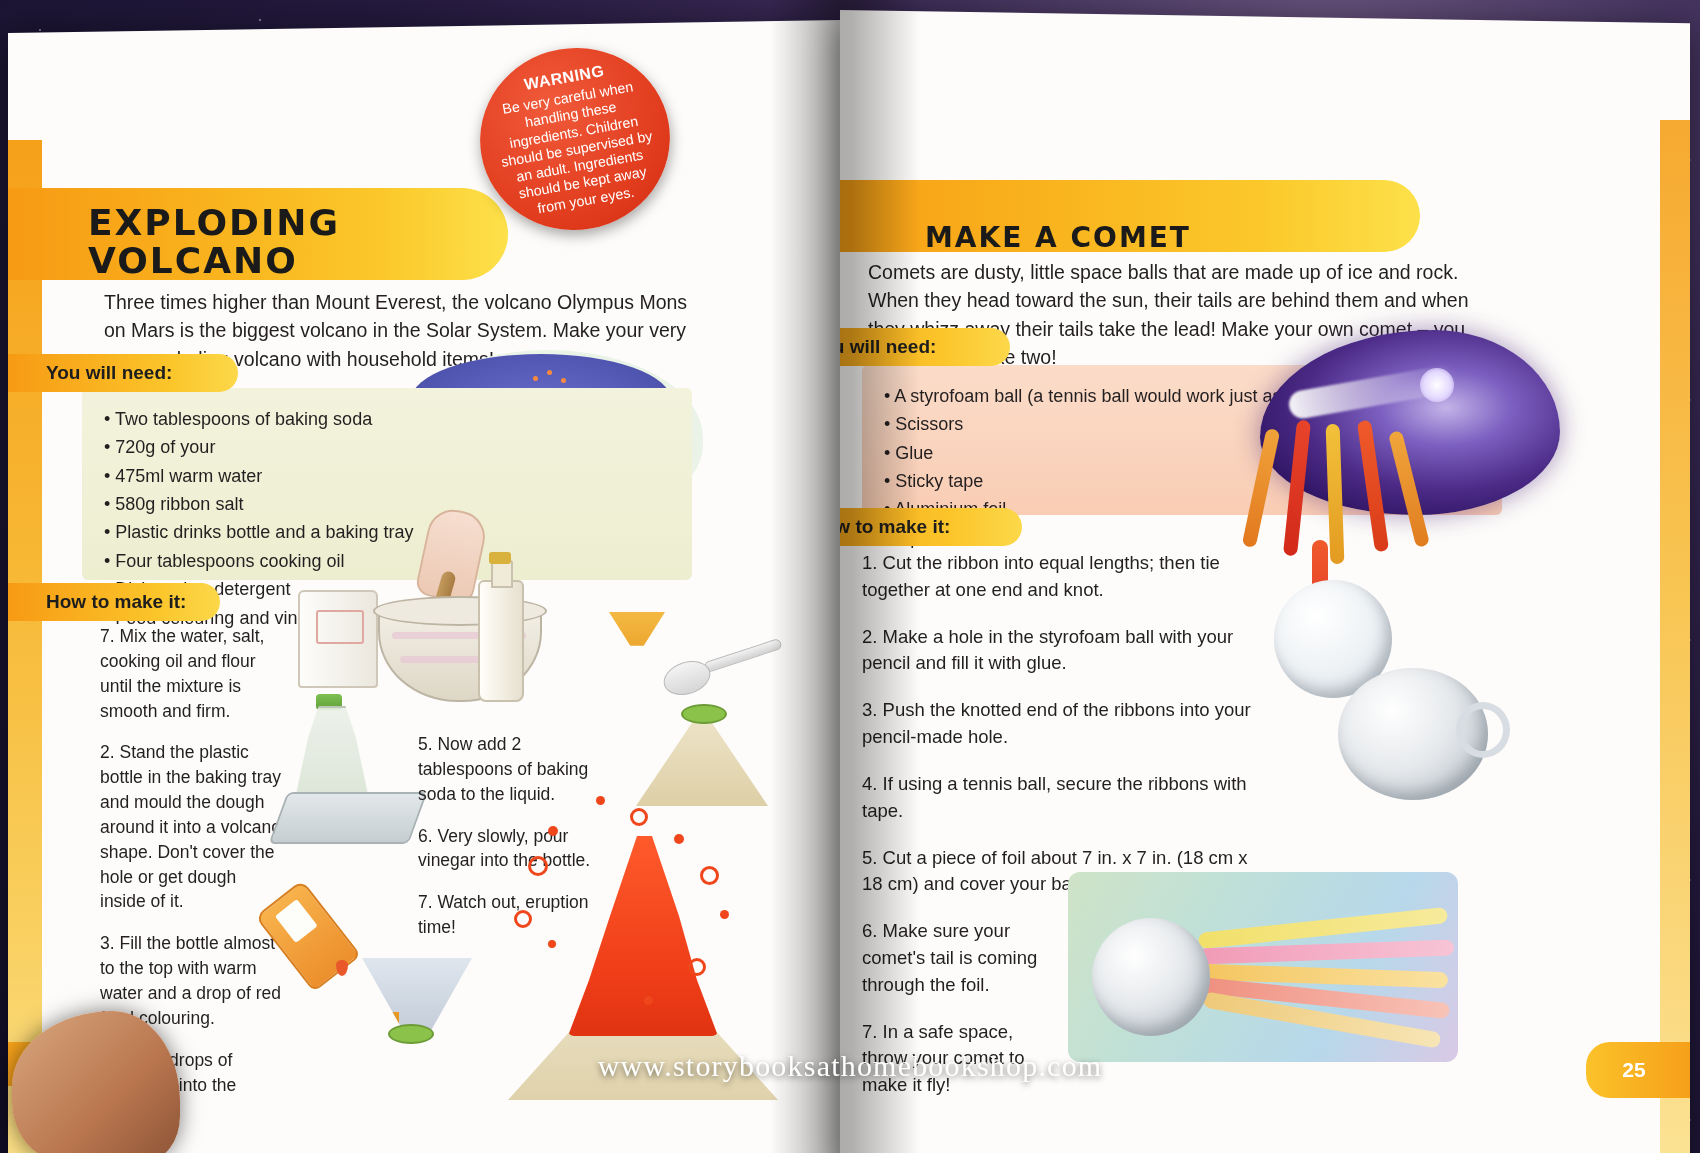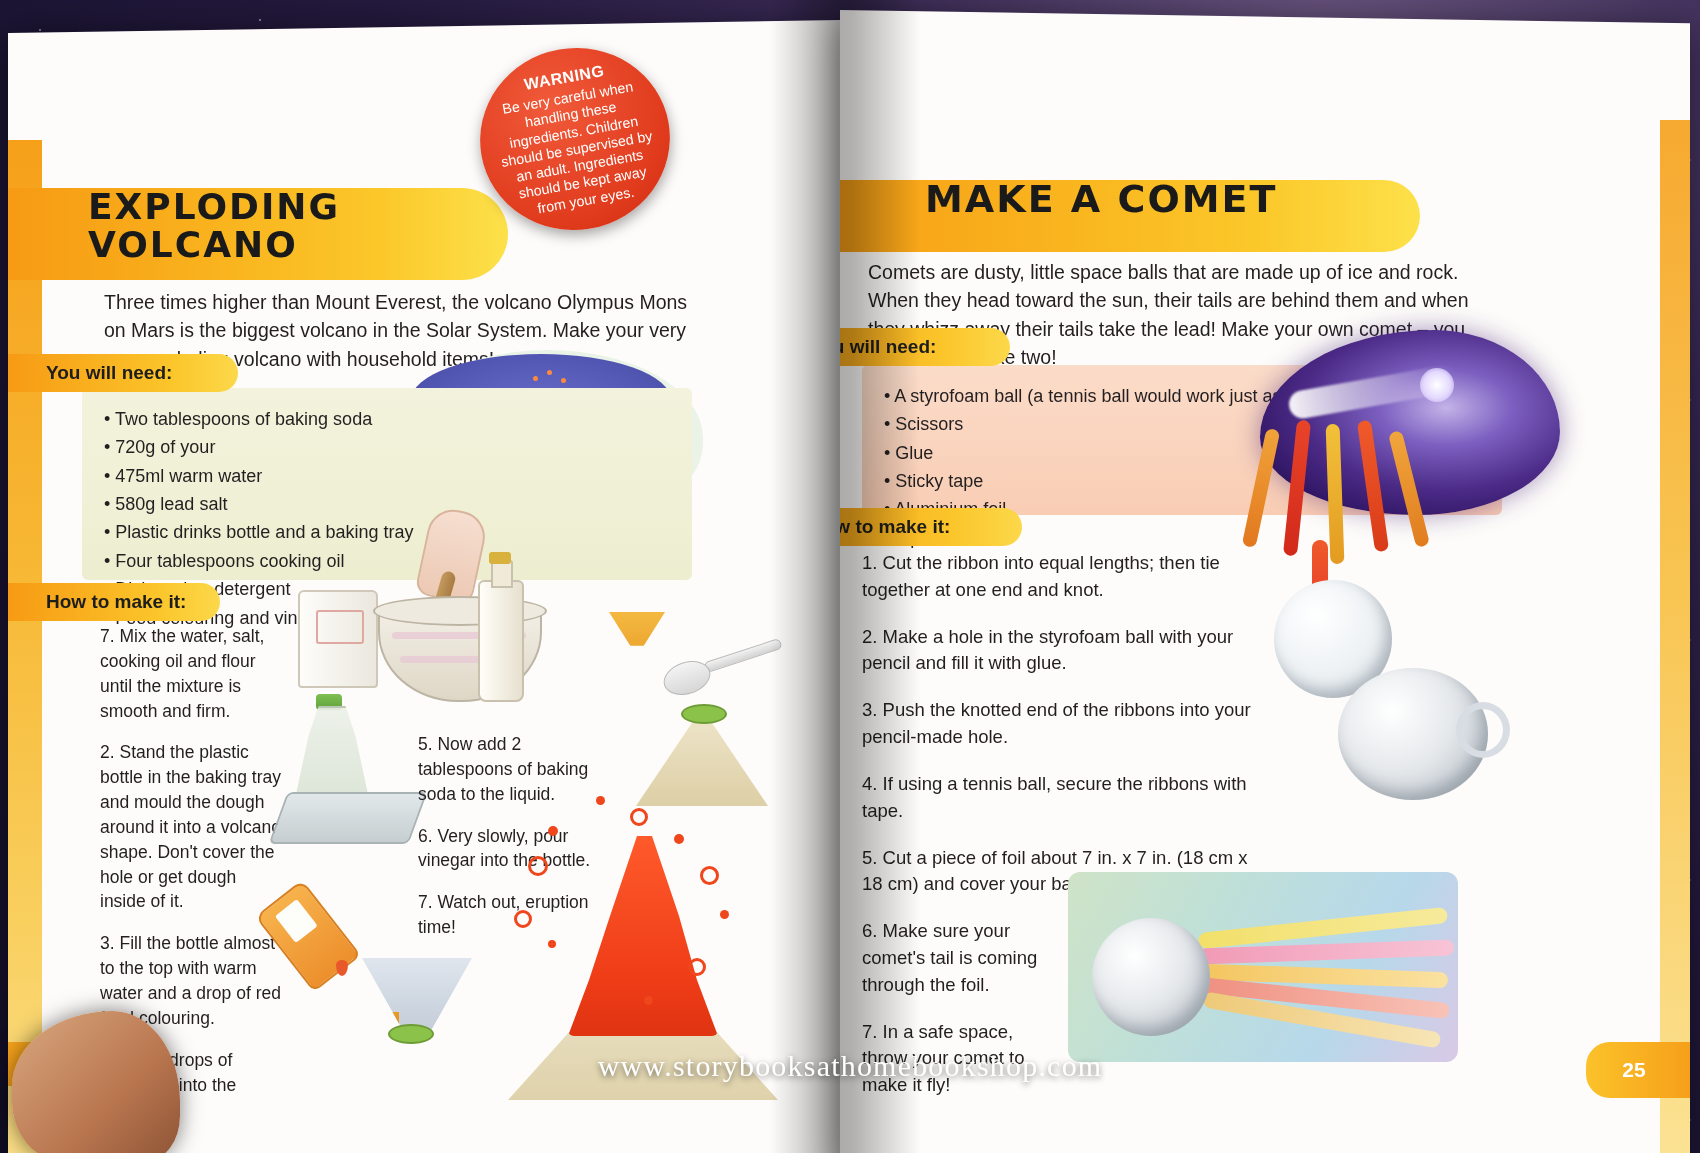--- a/index.html
+++ b/index.html
@@ -143,31 +143,31 @@
     opacity: .9;
   }
 
   
   .title-banner {
     position: absolute;
     background: linear-gradient(to right, #f79a14 0%, #f9b21d 40%, #fbc82a 75%, #fde14a 100%);
     border-radius: 0 60px 60px 0;
     height: 78px;
     display: flex;
-    align-items: flex-start;
+    align-items: flex-end;
   }
   .title-banner.right-side {
     border-radius: 60px 60px 60px 60px;
   }
   .title-text {
     font-family: "DejaVu Sans", sans-serif;
     font-weight: bold;
     letter-spacing: 2px;
     color: #1a1a1a;
-    font-size: 38px;
+    font-size: 28px;
     line-height: 1.05;
     text-transform: uppercase;
     padding-left: 80px;
   }
   .title-text.two-line { font-size: 36px; }
 
   
   .warning {
     position: absolute;
     left: 480px; top: 48px;
@@ -600,21 +600,21 @@
           <div class="lava-run" style="left:128px; top:100px; width:8px; height:48px;"></div>
           <div class="lava-run" style="left:170px; top:102px; width:8px; height:44px;"></div>
         </div>
 
         <div class="sub-banner" style="left:0; top:334px; width:230px;">You will need:</div>
         <div class="need-box left" style="left:74px; top:368px; width:610px; height:192px;">
           <ul>
             <li>• Two tablespoons of baking soda</li>
             <li>• 720g of your</li>
             <li>• 475ml warm water</li>
-            <li>• 580g lead salt</li>
+            <li>• 580g ribbon salt</li>
             <li>• Plastic drinks bottle and a baking tray</li>
             <li>• Four tablespoons cooking oil</li>
             <li>• Dishwasher detergent</li>
             <li>• Food colouring and vinegar</li>
           </ul>
         </div>
 
         <div class="illus" style="left:270px; top:480px; width:500px; height:200px;">
           <div class="hand" style="left:145px; top:10px;"></div>
           <div class="spoon-wood" style="left:152px; top:70px;"></div>

